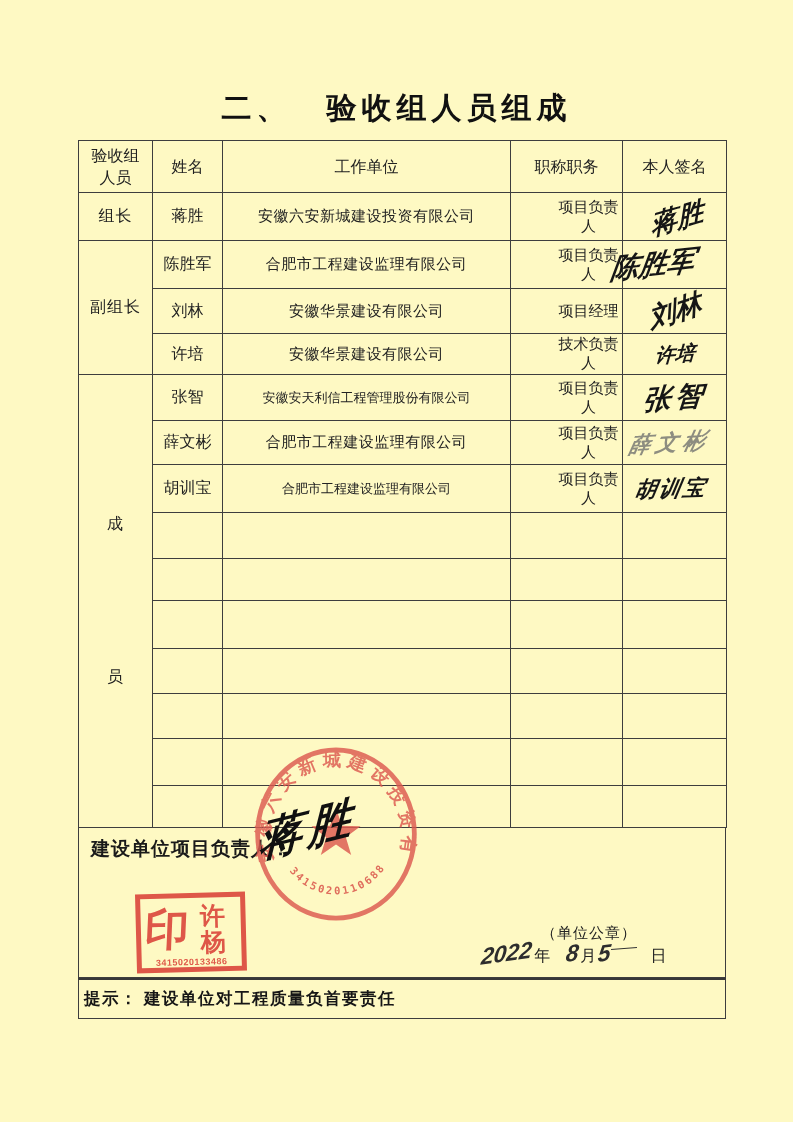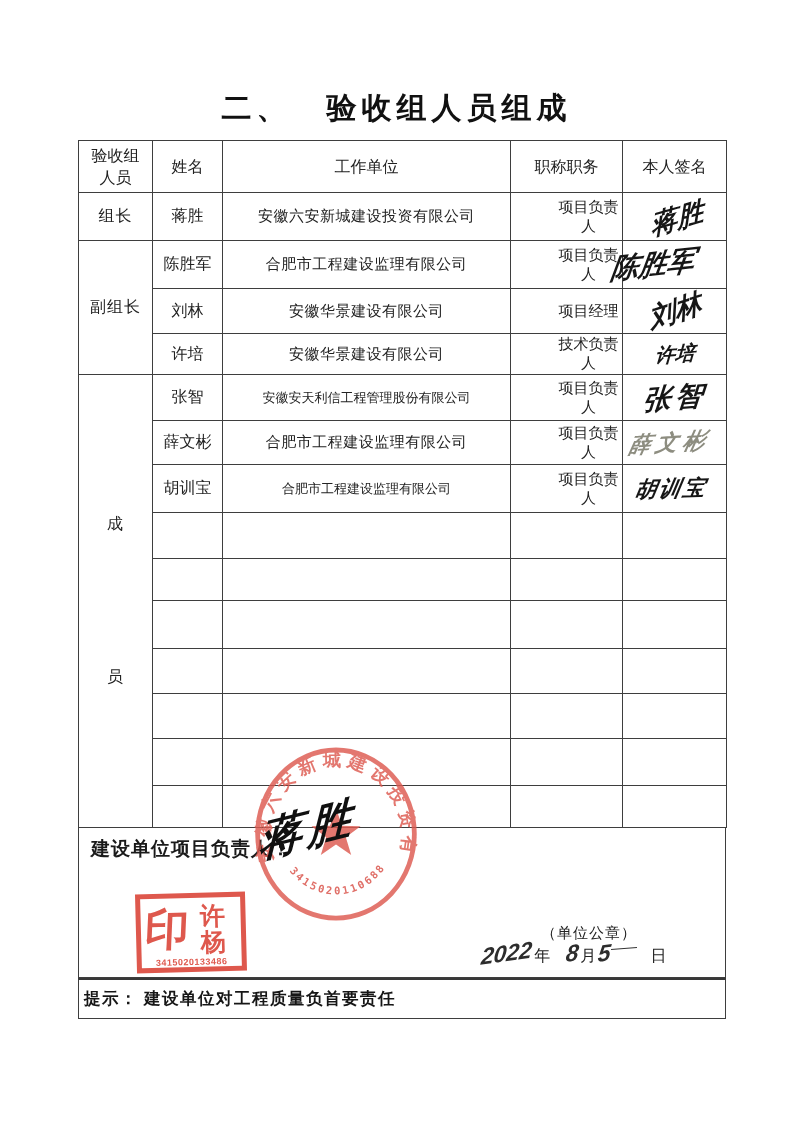--- a/index.html
+++ b/index.html
@@ -1,20 +1,20 @@
 <!DOCTYPE html>
 <html><head>
 <meta charset="utf-8">
 <style>
   * { margin:0; padding:0; box-sizing:border-box; }
   html,body { background:#e8e8e8; }
   body { font-family:"Liberation Sans", sans-serif; }
   .page {
     position:relative; width:793px; height:1122px; margin:0 auto;
-    background:#ffffff; overflow:hidden; color:#1e1e1e;
+    background:#fef9c3; overflow:hidden; color:#1e1e1e;
   }
   .title {
     position:absolute; top:88px; left:0; width:100%;
     text-align:center; font-size:30px; font-weight:700;
     letter-spacing:5px; color:#111;
   }
   .sheet { position:absolute; left:78px; top:140px; width:648px; }
   table.grid { width:648px; border-collapse:collapse; table-layout:fixed; }
   table.grid td, table.grid th {
     border:1.5px solid #3e3e3e; text-align:center; vertical-align:middle;

